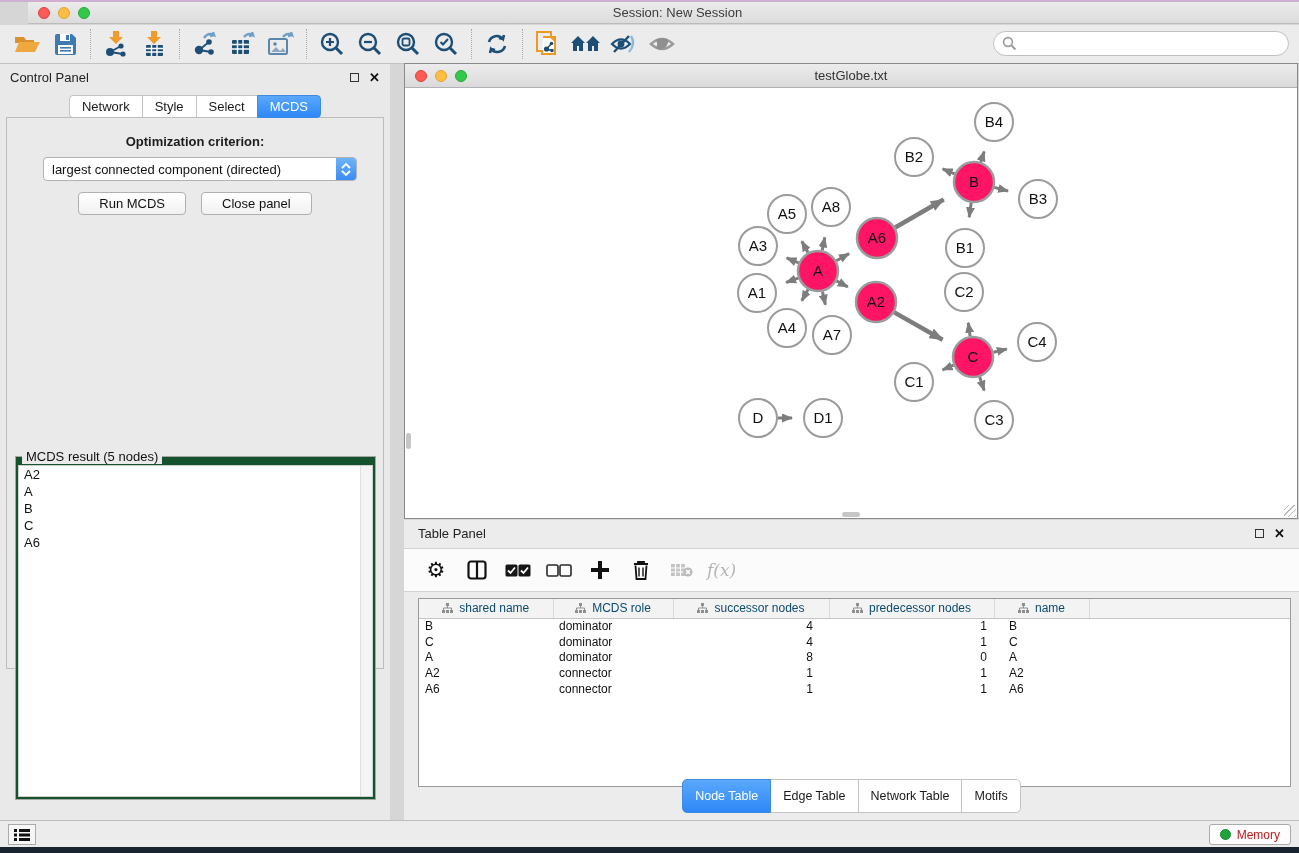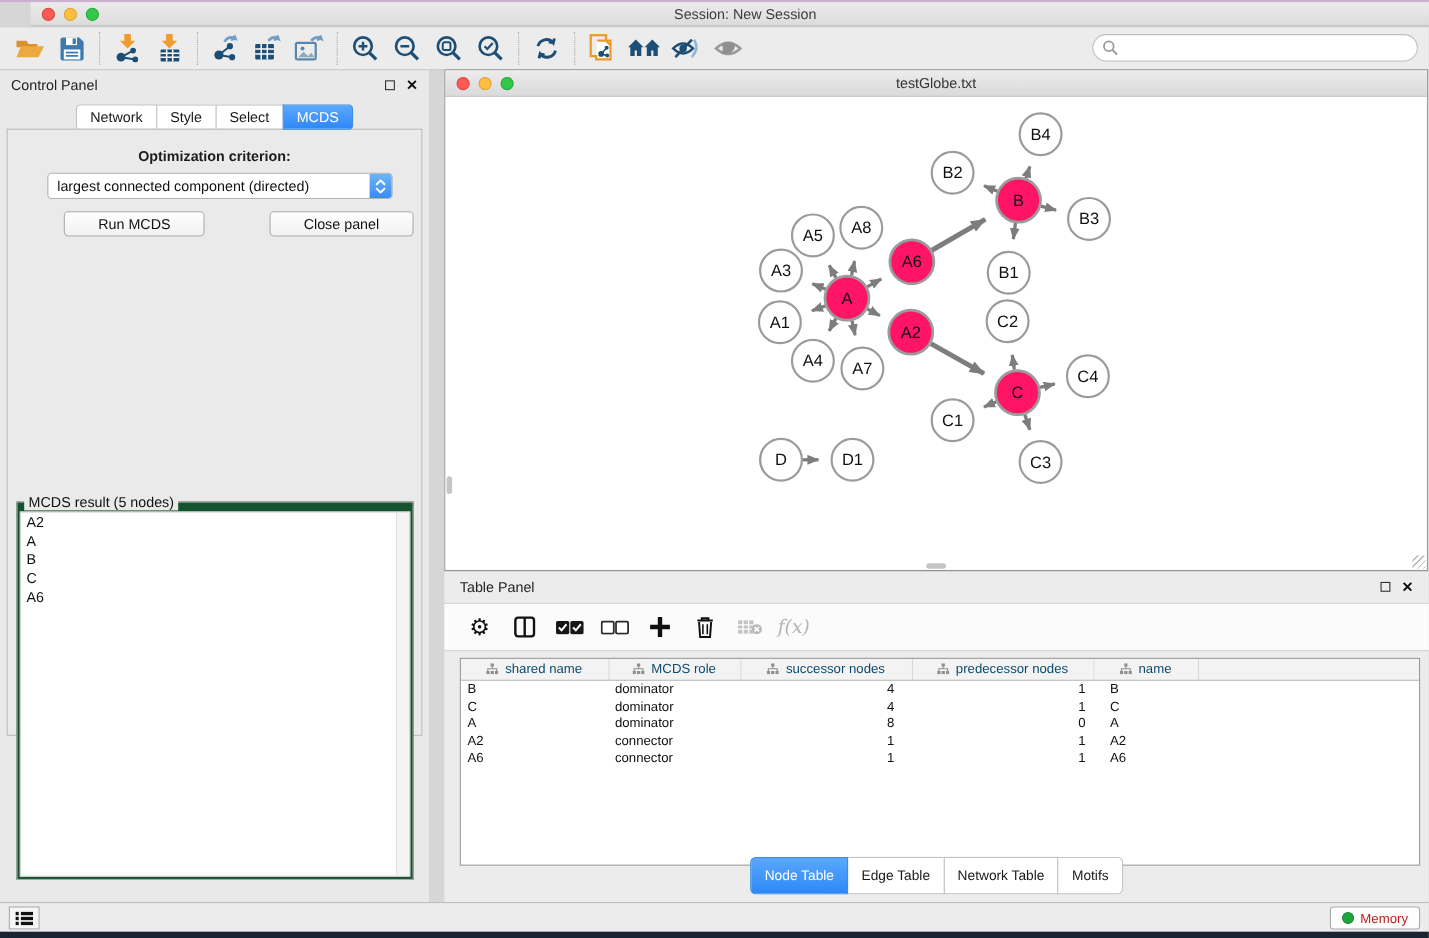--- a/index.html
+++ b/index.html
@@ -42,38 +42,38 @@
   .cp-box { position:absolute; left:6px; top:53px; width:378px; height:552px;
     border:1px solid #bdbdbd; background:#eaeaea; }
   .opt-label { text-align:center; margin-top:16px; font-size:13px; font-weight:600; color:#1c1c1c; }
   .dropdown { position:absolute; left:36px; top:39px; width:314px; height:24px; background:#fff;
     border:1px solid #b3b3b3; border-radius:4px; display:flex; align-items:center; }
   .dropdown .dd-text { flex:1; font-size:13px; padding-left:8px; color:#111; white-space:nowrap; }
   .dd-step { width:20px; height:22px; border-radius:0 3px 3px 0; background:linear-gradient(#6db4f9,#3a8cf4);
     display:flex; flex-direction:column; align-items:center; justify-content:center; gap:1px; }
   .dd-step svg{display:block;}
   .btn-row { position:absolute; left:0; top:74px; width:100%; display:flex; justify-content:center; gap:15px; }
-  .btn { font-size:13px; padding:3px 30px; background:linear-gradient(#fff,#f1f1f1);
-    border:1px solid #b0b0b0; border-radius:4px; color:#111;margin-left:44px; }
+  .btn { font-size:13px; padding:3px 20px; background:linear-gradient(#fff,#f1f1f1);
+    border:1px solid #b0b0b0; border-radius:4px; color:#111; }
 
   .result-group { position:absolute; left:8px; top:338px; width:361px; height:344px;
     border:1px solid #a6a6a6; background:#14532d; }
   .result-legend { position:absolute; left:6px; top:-8px; background:#eaeaea; padding:0 4px; font-size:13px; color:#111; }
   .result-list { position:absolute; left:2px; top:8px; right:2px; bottom:2px; background:#fff;
     border:1px solid #cfcfcf; overflow:hidden; }
   .result-scroll { position:absolute; right:0; top:0; bottom:0; width:12px; background:#f4f4f4; border-left:1px solid #e0e0e0; }
   .result-item { font-size:13px; padding:1px 0 1px 5px; line-height:15px; color:#111; }
 
   
   .net-window { position:absolute; left:404px; top:63px; width:894px; height:456px;
     border:1px solid #8a8a8a; background:#fff; }
   .net-title { height:24px; background:linear-gradient(#ececec,#dadada); border-bottom:1px solid #b2b2b2;
     display:flex; align-items:center; justify-content:center; font-size:13px; color:#333; position:relative; }
   .net-title .lights { left:10px; top:6px; }
-  .net-canvas { position:relative; width:892px; height:430px; background:#fff; overflow:hidden; }
+  .net-canvas { position:relative; width:892px; height:430px; background:#fff; overflow:hidden;padding-left:48px; }
   .vthumb { position:absolute; left:1px; top:345px; width:5px; height:16px; background:#c6c6c6; border-radius:3px; }
   .hthumb { position:absolute; left:437px; bottom:1px; width:18px; height:5px; background:#c6c6c6; border-radius:3px; }
   .grip { position:absolute; right:1px; bottom:1px; width:12px; height:12px;
     background:repeating-linear-gradient(135deg, transparent 0 3px, #b9b9b9 3px 4px); }
 
   
   .table-panel { position:absolute; left:404px; top:520px; width:895px; height:300px; background:#ececec; }
   .tp-head { height:26px; display:flex; align-items:center; padding:0 14px; font-size:13px; color:#222; }
   .tp-toolbar { position:absolute; left:0; top:28px; width:895px; height:44px; background:#fbfbfb;
     border-top:1px solid #d2d2d2; border-bottom:1px solid #d2d2d2; display:flex; align-items:center; padding-left:16px; gap:9px; }

